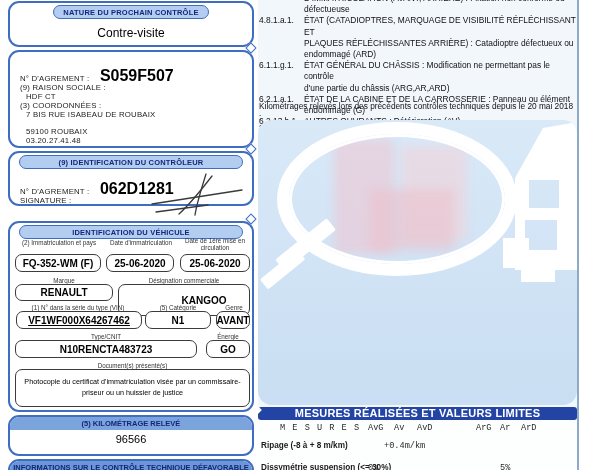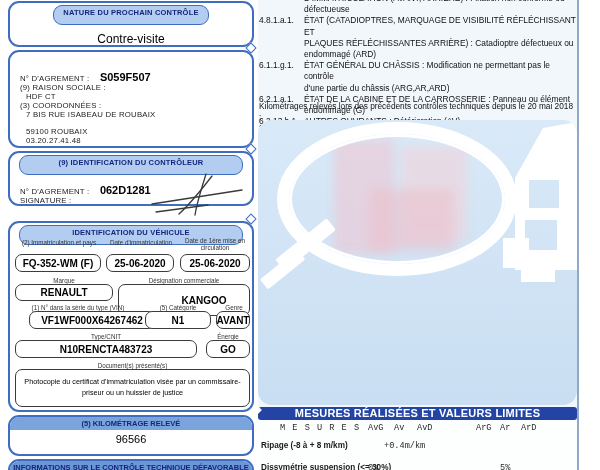--- a/index.html
+++ b/index.html
@@ -9,29 +9,29 @@
     color:#111;
   }
   
   .box{
     position:absolute;left:8px;width:246px;box-sizing:border-box;
     border:2px solid #3f6ec0;border-radius:11px;background:#fff;
   }
   .pill{
     margin:2px auto 0;background:#b3cdf1;border:1px solid #3f6ec0;border-radius:9px;
     color:#14267c;font-weight:bold;font-size:7.5px;text-align:center;
-    padding:2px 0 7px;letter-spacing:.2px;white-space:nowrap;overflow:hidden;
+    padding:2px 0 1px;letter-spacing:.2px;white-space:nowrap;overflow:hidden;
   }
   .bar-head{
     position:absolute;top:0;left:0;right:0;height:11px;border-radius:9px 9px 0 0;
     color:#14267c;font-weight:bold;font-size:7.5px;text-align:center;padding-top:2px;
   }
   .lbl{font-size:7.8px;color:#222;letter-spacing:.2px;}
   .lbl-sm{font-size:6.3px;color:#333;text-align:center;line-height:1.15;}
-  .val-b{font-size:11px;font-weight:bold;color:#000;}
+  .val-b{font-size:16px;font-weight:bold;color:#000;}
   .vbox{
     position:absolute;box-sizing:border-box;border:1.5px solid #3c3c3c;border-radius:7px;
     background:#fff;display:flex;align-items:center;justify-content:center;
     font-weight:bold;font-size:10px;color:#000;white-space:nowrap;
   }
   .abs{position:absolute;}
   .diamond{
     position:absolute;width:8px;height:8px;background:#fff;border:1.5px solid #3f6ec0;
     transform:rotate(45deg);box-sizing:border-box;
   }
@@ -200,21 +200,21 @@
     <div class="abs lbl-sm" style="left:5px;top:54px;width:98px;">Marque</div>
     <div class="abs lbl-sm" style="left:108px;top:54px;width:132px;">Désignation commerciale</div>
 
     <div class="vbox" style="left:5px;top:61px;width:98px;height:17px;">RENAULT</div>
     <div class="vbox" style="left:108px;top:61px;width:132px;height:32px;padding-left:40px;">KANGOO</div>
 
     <div class="abs lbl-sm" style="left:5px;top:81px;width:126px;">(1) N° dans la série du type (VIN)</div>
     <div class="abs lbl-sm" style="left:132px;top:81px;width:72px;">(5) Catégorie internationale</div>
     <div class="abs lbl-sm" style="left:206px;top:81px;width:36px;">Genre</div>
 
-    <div class="vbox" style="left:19px;top:88px;width:126px;height:18px;">VF1WF000X64267462</div>
+    <div class="vbox" style="left:6px;top:88px;width:126px;height:18px;text-decoration:underline;">VF1WF000X64267462</div>
     <div class="vbox" style="left:135px;top:88px;width:66px;height:18px;">N1</div>
     <div class="vbox" style="left:206px;top:88px;width:34px;height:18px;">AVANT</div>
 
     <div class="abs lbl-sm" style="left:5px;top:110px;width:182px;">Type/CNIT</div>
     <div class="abs lbl-sm" style="left:196px;top:110px;width:44px;">Énergie</div>
 
     <div class="vbox" style="left:5px;top:117px;width:182px;height:18px;">N10RENCTA483723</div>
     <div class="vbox" style="left:196px;top:117px;width:44px;height:18px;">GO</div>
 
     <div class="abs lbl-sm" style="left:5px;top:139px;width:235px;">Document(s) présenté(s)</div>

